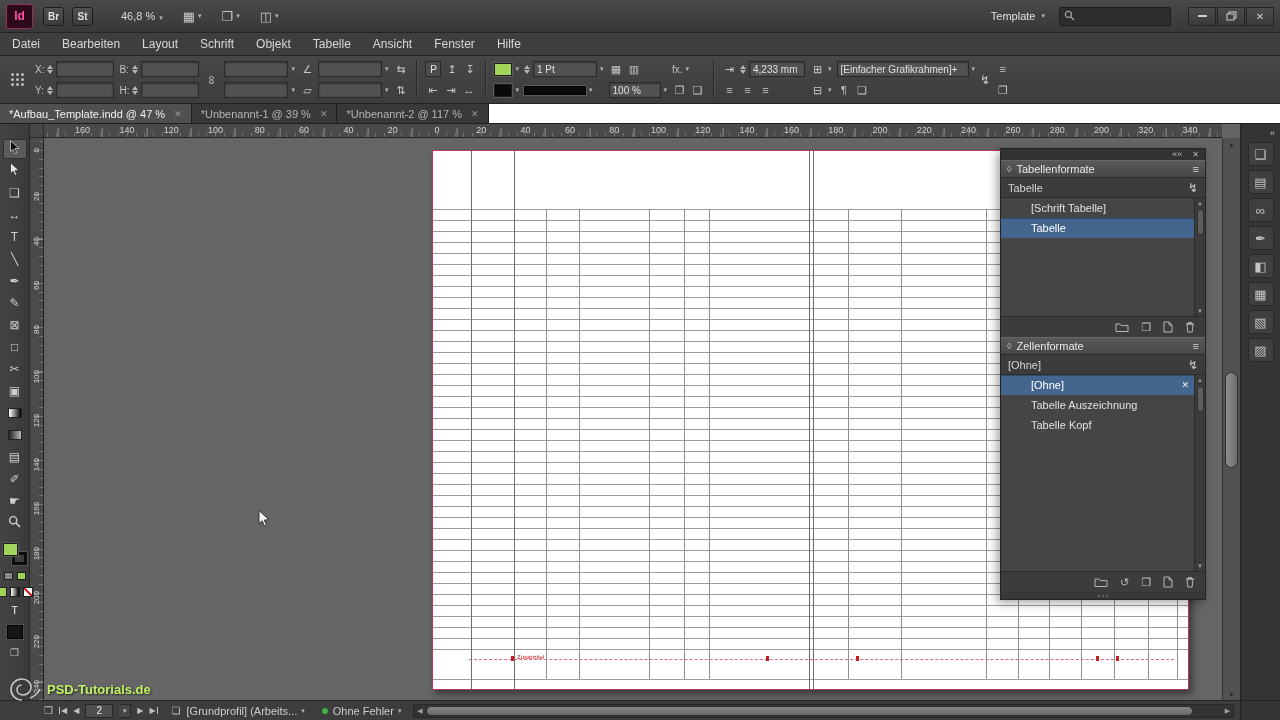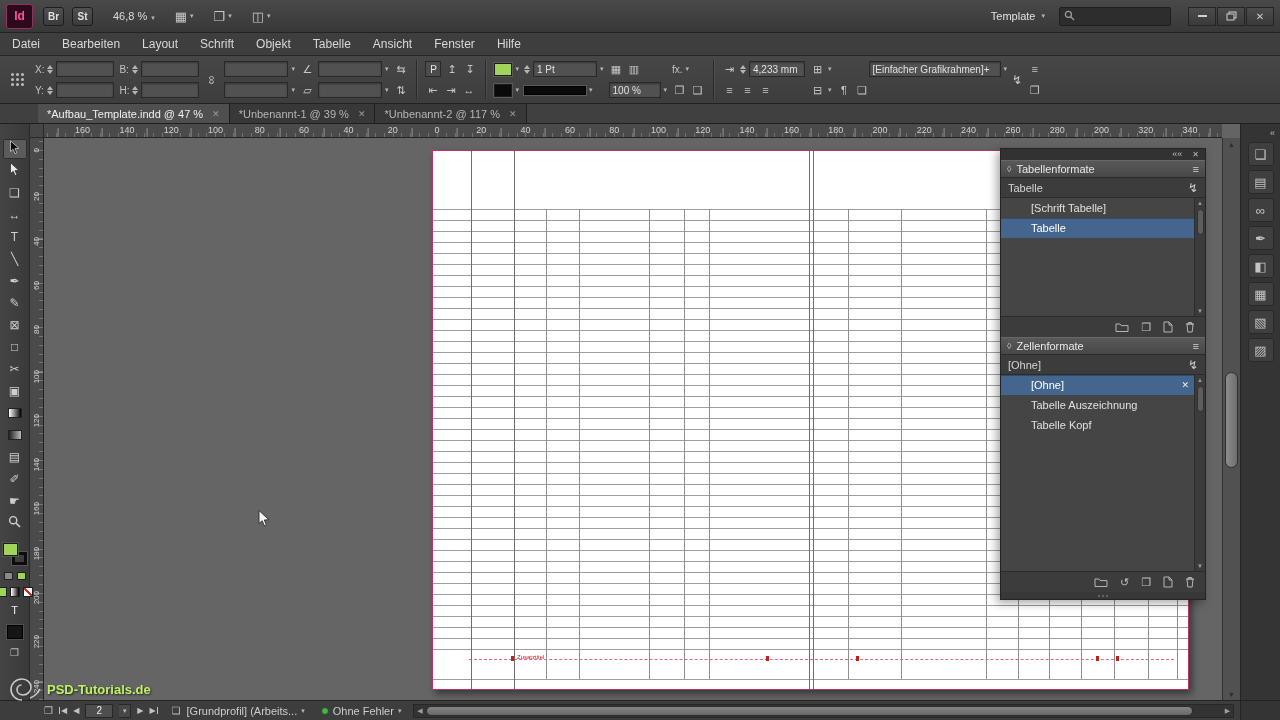--- a/index.html
+++ b/index.html
@@ -3,21 +3,21 @@
 <meta charset="utf-8">
 <style>
 *{box-sizing:border-box;margin:0;padding:0;}
 body{margin:0;background:#2b2b2b;font-family:"Liberation Sans",sans-serif;-webkit-font-smoothing:antialiased;user-select:none;}
 .app{position:relative;width:1280px;height:720px;overflow:hidden;background:#646464;}
 
 
 .titlebar{position:absolute;top:0;left:0;right:0;height:33px;background:linear-gradient(#494949,#383838);border-bottom:1px solid #232323;display:flex;align-items:center;padding:0 6px;}
 .app-logo{width:27px;height:25px;background:#2c0a1b;border:1px solid #93305f;border-radius:3px;color:#ff4f9e;font-size:12px;font-weight:bold;display:flex;align-items:center;justify-content:center;margin-right:10px;}
 .tb-box{width:21px;height:19px;background:linear-gradient(#505050,#3b3b3b);border:1px solid #1d1d1d;border-radius:3px;color:#e0e0e0;font-size:10px;font-weight:bold;display:flex;align-items:center;justify-content:center;margin-right:8px;}
-.tb-zoom{display:flex;align-items:flex-end;gap:4px;color:#dcdcdc;font-size:11px;margin-left:12px;}
+.tb-zoom{display:flex;align-items:flex-end;gap:4px;color:#dcdcdc;font-size:11px;margin-left:20px;}
 .dd{font-size:7px;color:#b5b5b5;}
 .tb-tool{display:flex;align-items:center;gap:3px;color:#c9c9c9;font-size:13px;margin-left:20px;}
 .tb-spacer{flex:1;}
 .tb-workspace{display:flex;gap:6px;align-items:center;font-size:11px;color:#e2e2e2;margin-right:14px;}
 .tb-search{width:112px;height:19px;background:#2d2d2d;border:1px solid #1e1e1e;border-radius:2px;display:flex;align-items:center;padding:0 4px;gap:4px;margin-right:16px;}
 .tb-search input{flex:1;background:transparent;border:0;outline:0;color:#ddd;font-size:11px;min-width:0;font-family:"Liberation Sans",sans-serif;}
 .win-btns{display:flex;}
 .win-btn{width:28px;height:19px;display:flex;align-items:center;justify-content:center;background:linear-gradient(#4c4c4c,#3a3a3a);border:1px solid #242424;color:#cfcfcf;font-size:10px;margin-left:1px;}
 .min-glyph{width:9px;height:2px;background:#cfcfcf;display:block;}
 
@@ -27,35 +27,35 @@
 .menu-item:first-child{padding-left:0;}
 
 
 .controlbar{position:absolute;top:56px;left:0;right:0;height:48px;background:linear-gradient(#474747,#3d3d3d);border-bottom:1px solid #222;display:flex;align-items:center;padding:0 5px;gap:5px;color:#c8c8c8;overflow:hidden;}
 .cp-proxy{display:grid;grid-template-columns:repeat(3,3px);grid-template-rows:repeat(3,3px);gap:2px;margin:0 6px;}
 .cp-proxy i{background:#bdbdbd;border-radius:50%;}
 .cp-col{display:flex;flex-direction:column;gap:4px;}
 .cp-row{display:flex;align-items:center;gap:3px;height:17px;}
 .cp-lbl{font-size:10px;color:#c4c4c4;}
 .cp-field{height:16px;background:#515151;border:1px solid #292929;box-shadow:inset 0 1px 2px rgba(0,0,0,.35);color:#e0e0e0;font-size:10px;display:flex;align-items:center;padding:0 3px;white-space:nowrap;overflow:hidden;}
-.w58{width:58px;}.w40{width:64px;}.w46{width:52px;}.w56{width:56px;}.w132{width:132px;margin-left:32px;}
+.w58{width:58px;}.w40{width:64px;}.w46{width:52px;}.w56{width:56px;}.w132{width:132px;}
 .stepper{display:flex;flex-direction:column;gap:1px;}
 .stepper i{width:0;height:0;border-left:3px solid transparent;border-right:3px solid transparent;display:block;}
 .stepper .up{border-bottom:4px solid #b5b5b5;}
 .stepper .dn{border-top:4px solid #b5b5b5;}
 .cp-sep{width:1px;align-self:stretch;margin:4px 3px;background:#2a2a2a;box-shadow:1px 0 0 rgba(255,255,255,.07);}
 .cp-icon{min-width:15px;height:16px;display:flex;align-items:center;justify-content:center;font-size:11px;color:#c6c6c6;}
 .chain{transform:rotate(90deg);font-size:12px;}
 .cp-swatch{width:18px;height:13px;border:1px solid #1c1c1c;box-shadow:0 0 0 1px #5a5a5a;}
 .stroke-bar{width:62px;height:9px;background:#0a0a0a;border:1px solid #000;box-shadow:0 0 0 1px #5a5a5a;}
 .p-btn{width:16px;height:16px;border:1px solid #282828;background:#4c4c4c;color:#e8e8e8;font-size:10px;display:flex;align-items:center;justify-content:center;}
 .bolt{color:#cdcdcd;font-size:12px;}
 
 
-.tabbar{position:absolute;top:104px;left:0;right:0;height:20px;background:#404040;border-bottom:1px solid #1e1e1e;display:flex;padding-left:38px;}
+.tabbar{position:absolute;top:104px;left:0;right:0;height:20px;background:#ffffff;border-bottom:1px solid #1e1e1e;display:flex;}
 .doc-tab{display:flex;align-items:center;gap:9px;padding:0 9px;font-size:11px;color:#b5b5b5;background:#383838;border-right:1px solid #1e1e1e;white-space:nowrap;}
 .doc-tab.active{background:#4f4f4f;color:#f0f0f0;}
 .tab-close{font-size:9px;color:#9a9a9a;}
 
 
 .workspace{position:absolute;top:124px;left:0;right:0;bottom:20px;}
 .toolbar{position:absolute;left:0;top:0;bottom:0;width:30px;background:linear-gradient(90deg,#444,#3a3a3a);border-right:1px solid #292929;display:flex;flex-direction:column;align-items:center;padding-top:15px;gap:2px;z-index:5;}
 .tool{width:24px;height:20px;display:flex;align-items:center;justify-content:center;font-size:12px;color:#cfcfcf;border-radius:2px;flex:0 0 auto;}
 .tool.active{background:#5b5b5b;box-shadow:inset 0 0 0 1px #2d2d2d;}
 .grad-chip{width:14px;height:10px;border:1px solid #222;background:linear-gradient(90deg,#fff,#000);display:block;}

